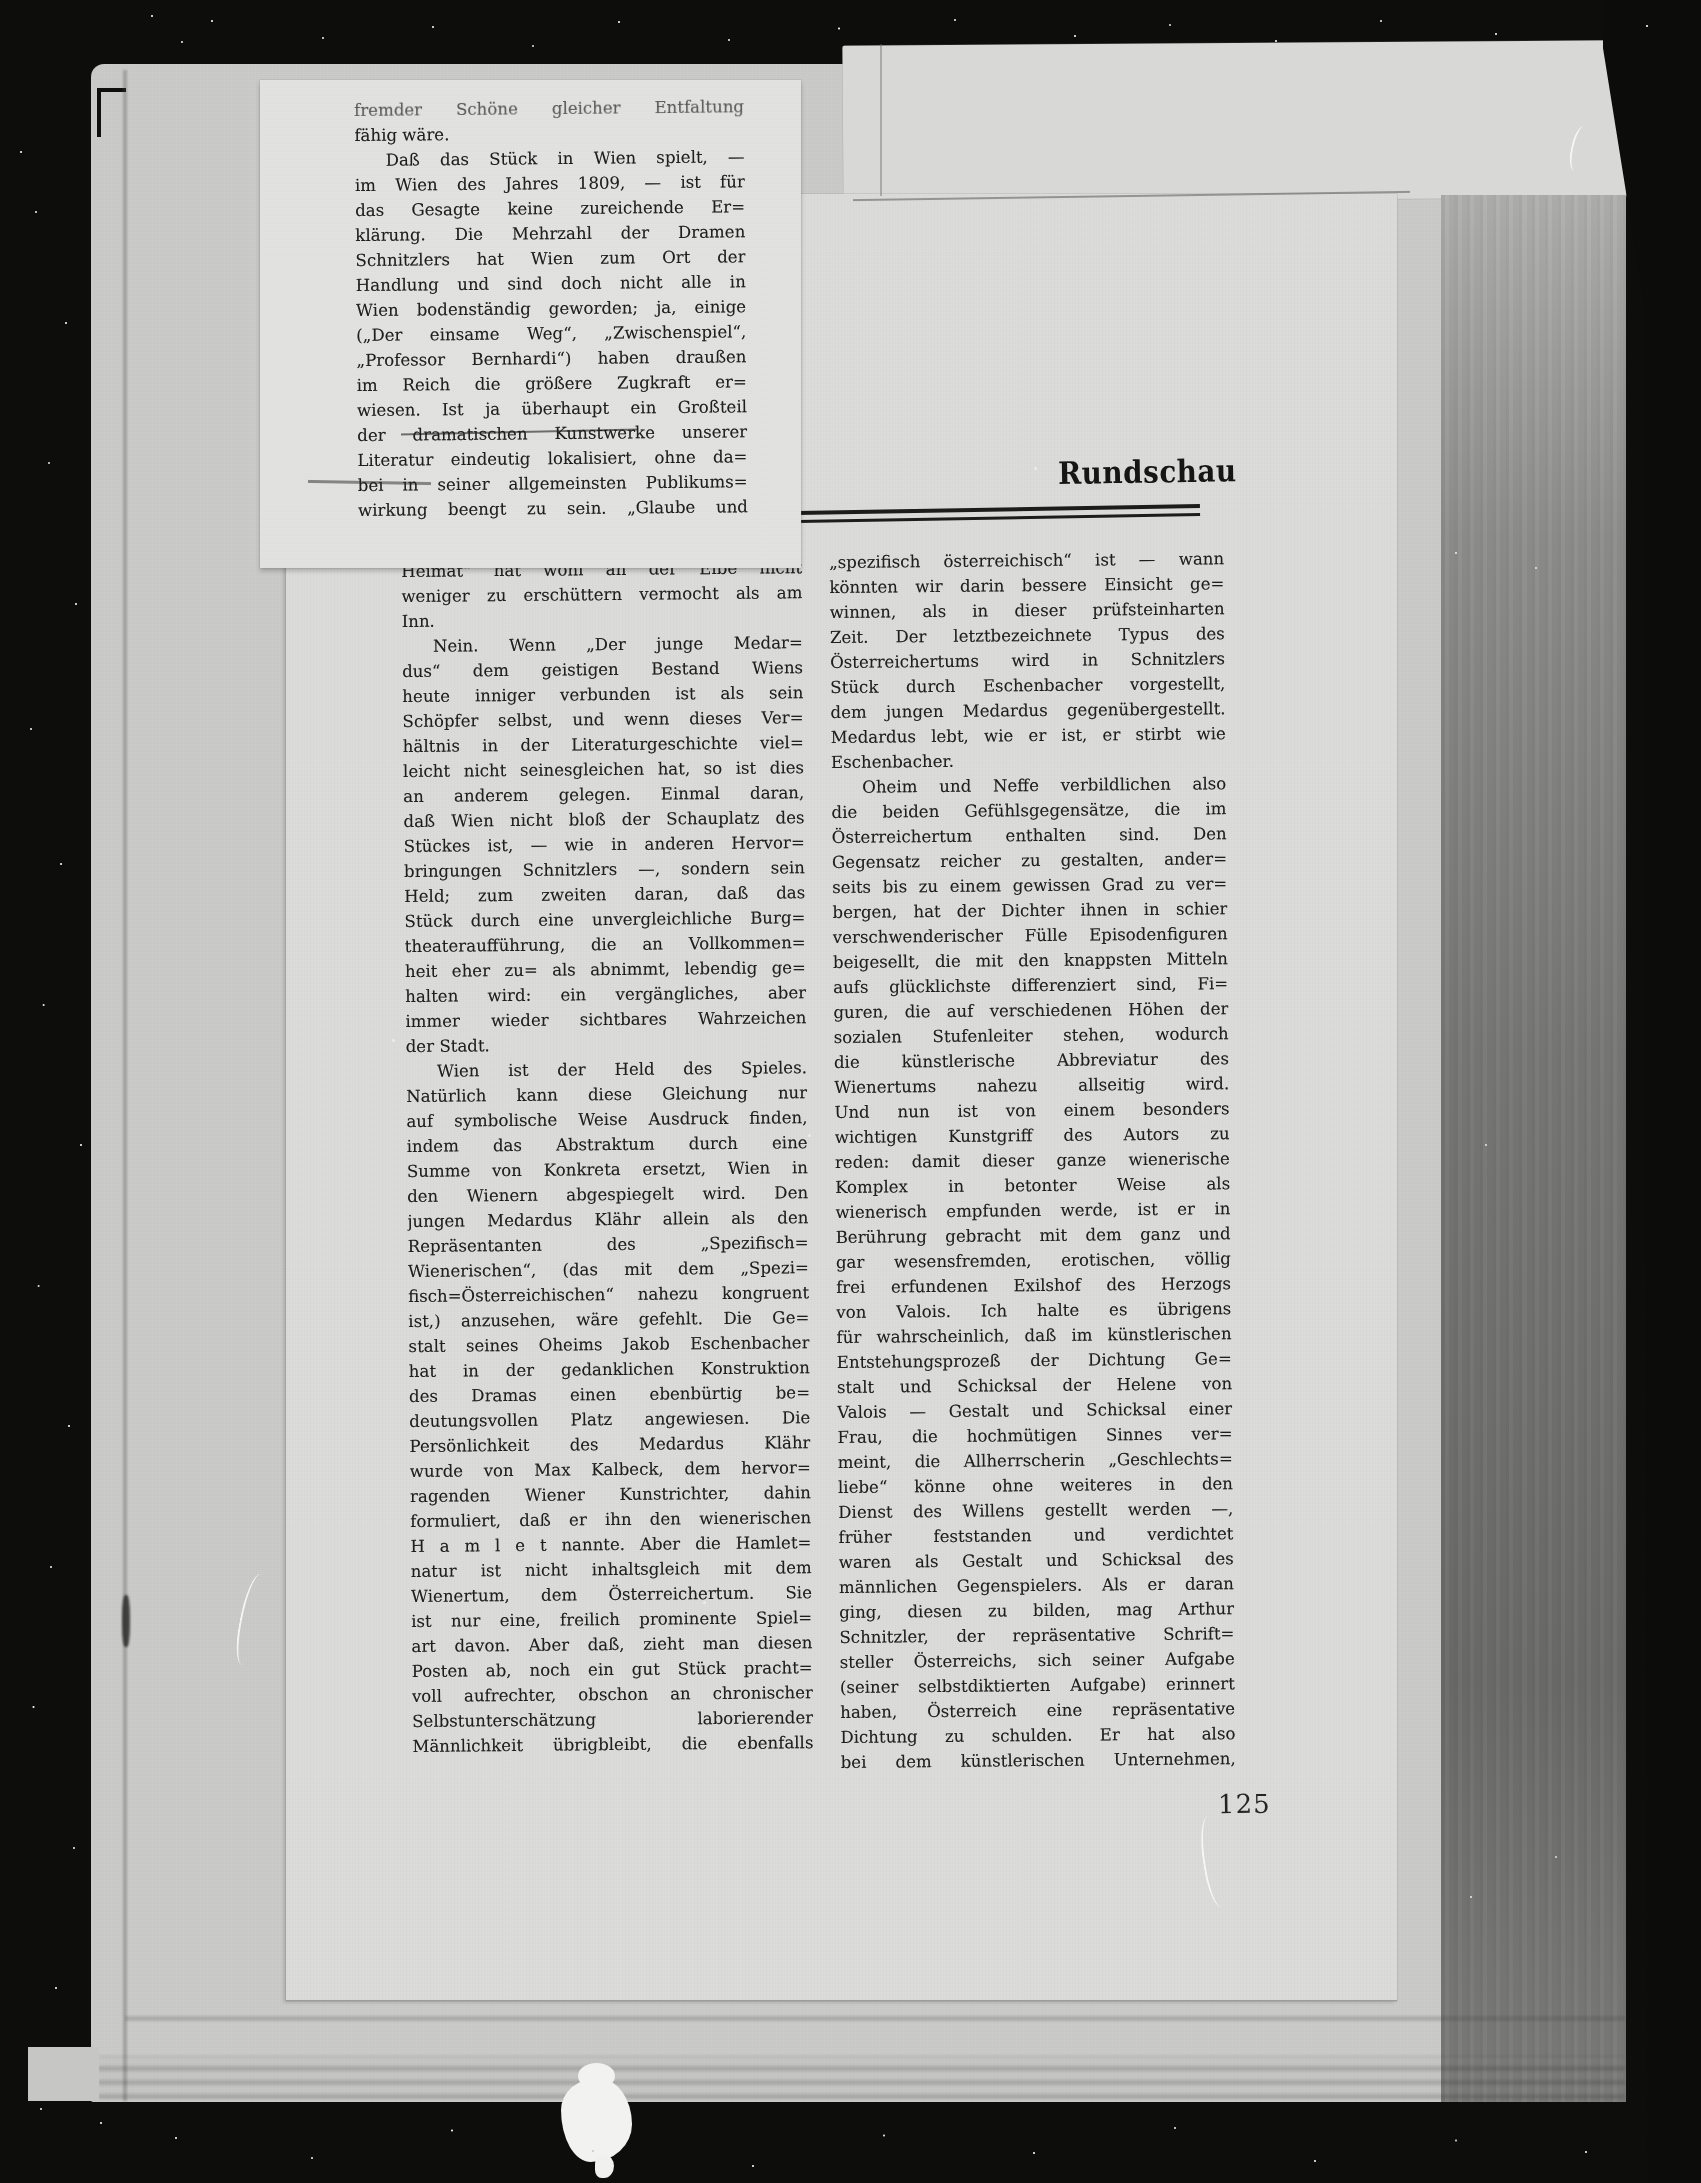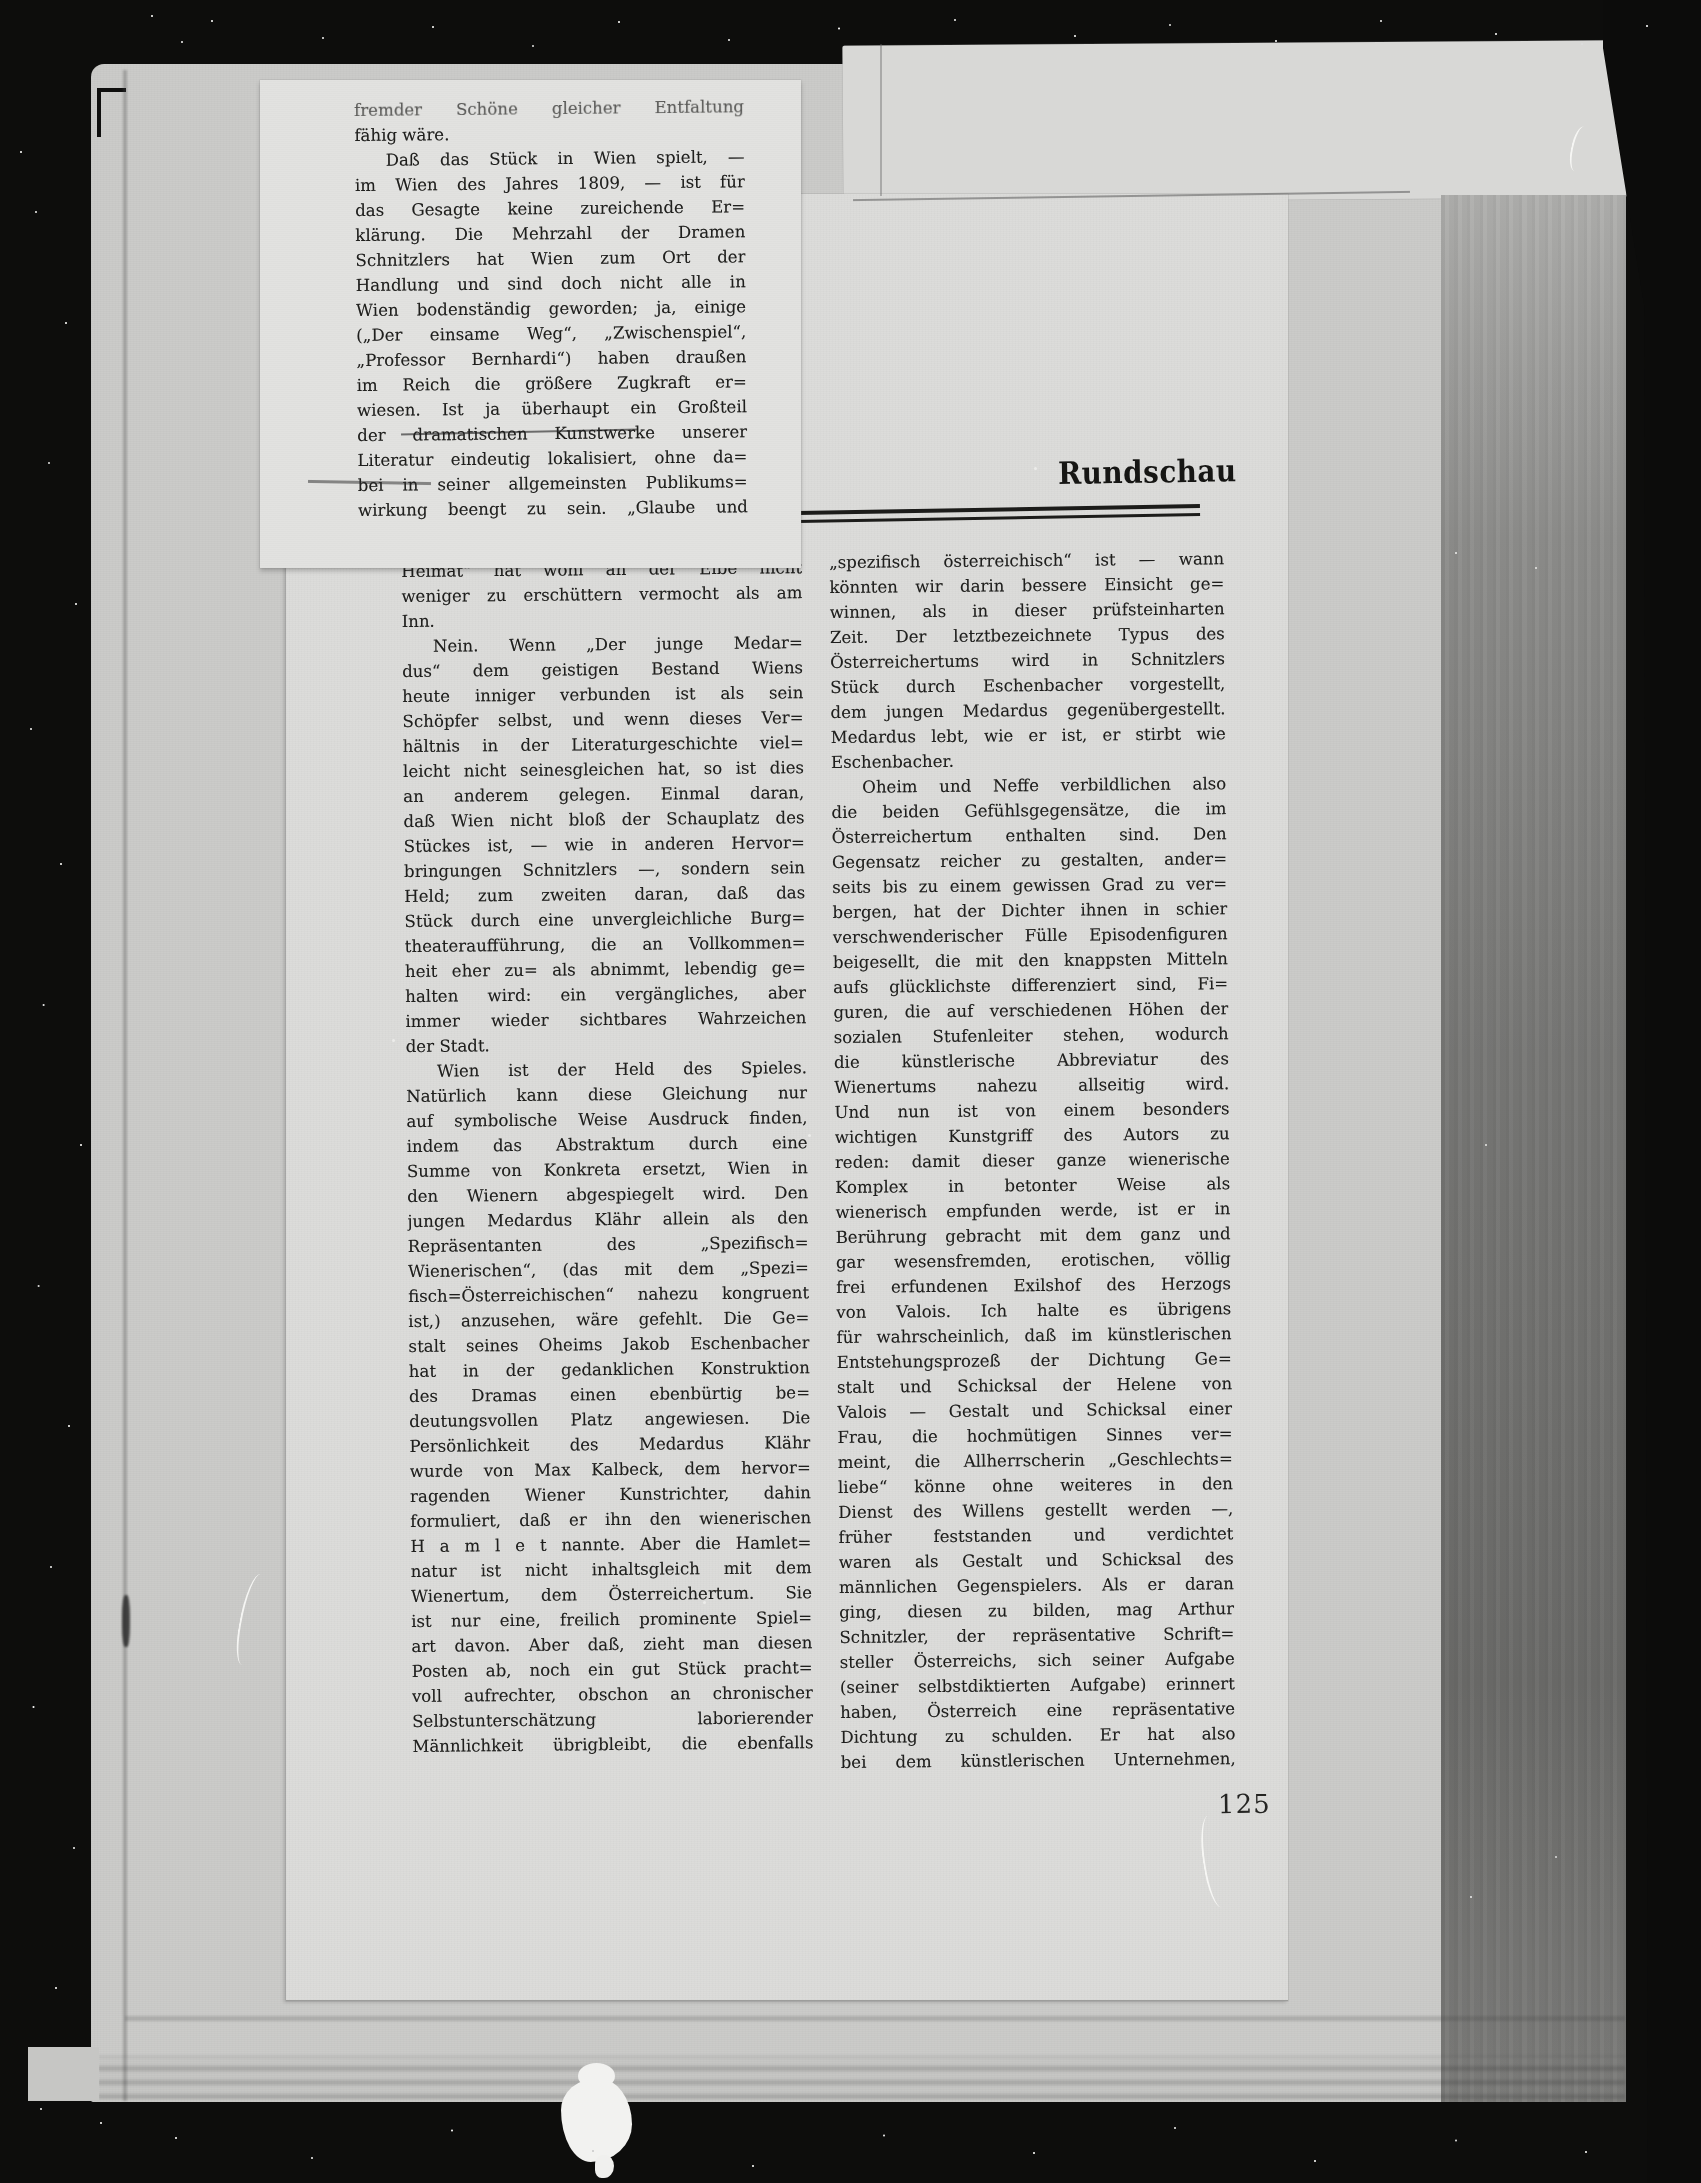--- a/index.html
+++ b/index.html
@@ -14,21 +14,21 @@
   
   #topsheet{left:843px;top:43px;width:783px;height:157px;background:#d8d8d6;border-radius:2px;
     transform:rotate(-0.4deg);box-shadow:0 0 0 0.5px rgba(130,130,130,.35);}
   
   #darkzone{left:1441px;top:195px;width:185px;height:1907px;
     background:linear-gradient(180deg,#b0b0ae 0%,#8e8e8c 18%,#787876 45%,#6b6b69 78%,#7d7d7b 100%);}
   #darkzone .streaks{position:absolute;inset:0;
     background:repeating-linear-gradient(90deg,rgba(0,0,0,.10) 0 3.5px,rgba(255,255,255,.05) 3.5px 7.5px,rgba(0,0,0,.06) 7.5px 13px);
     opacity:.5;}
   
-  #page{left:286px;top:194px;width:1002px;height:1806px;background:#dcdcda;
+  #page{left:286px;top:194px;width:1111px;height:1806px;background:#dcdcda;
     border-bottom:1.5px solid #9d9d9b;
     box-shadow:0 0 0 0.5px rgba(140,140,140,.4), -2px 1.5px 3.5px rgba(0,0,0,.18);
     background-image:repeating-linear-gradient(0deg,rgba(0,0,0,.013) 0 1px,transparent 1px 2px),
                      repeating-linear-gradient(90deg,rgba(0,0,0,.01) 0 1.5px,transparent 1.5px 3px);}
   
   #clipping{left:260px;top:46px;width:541px;height:488px;background:#e2e2e0;
     box-shadow:0 2.5px 4.5px rgba(0,0,0,.22), 0 0 0 0.5px rgba(150,150,150,.35);
     background-image:repeating-linear-gradient(0deg,rgba(0,0,0,.013) 0 1px,transparent 1px 2px);margin-top:34px;}
   
   .col{position:absolute;font-size:16.6px;color:#1f1f1d;text-shadow:0 0 0.5px rgba(20,20,20,.35);}

